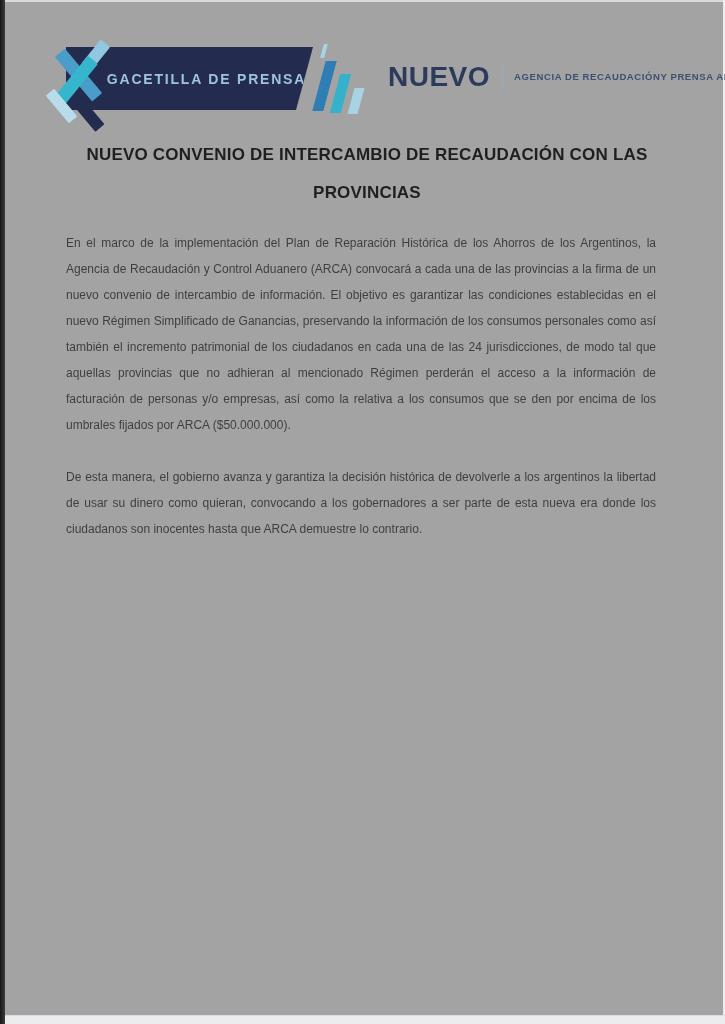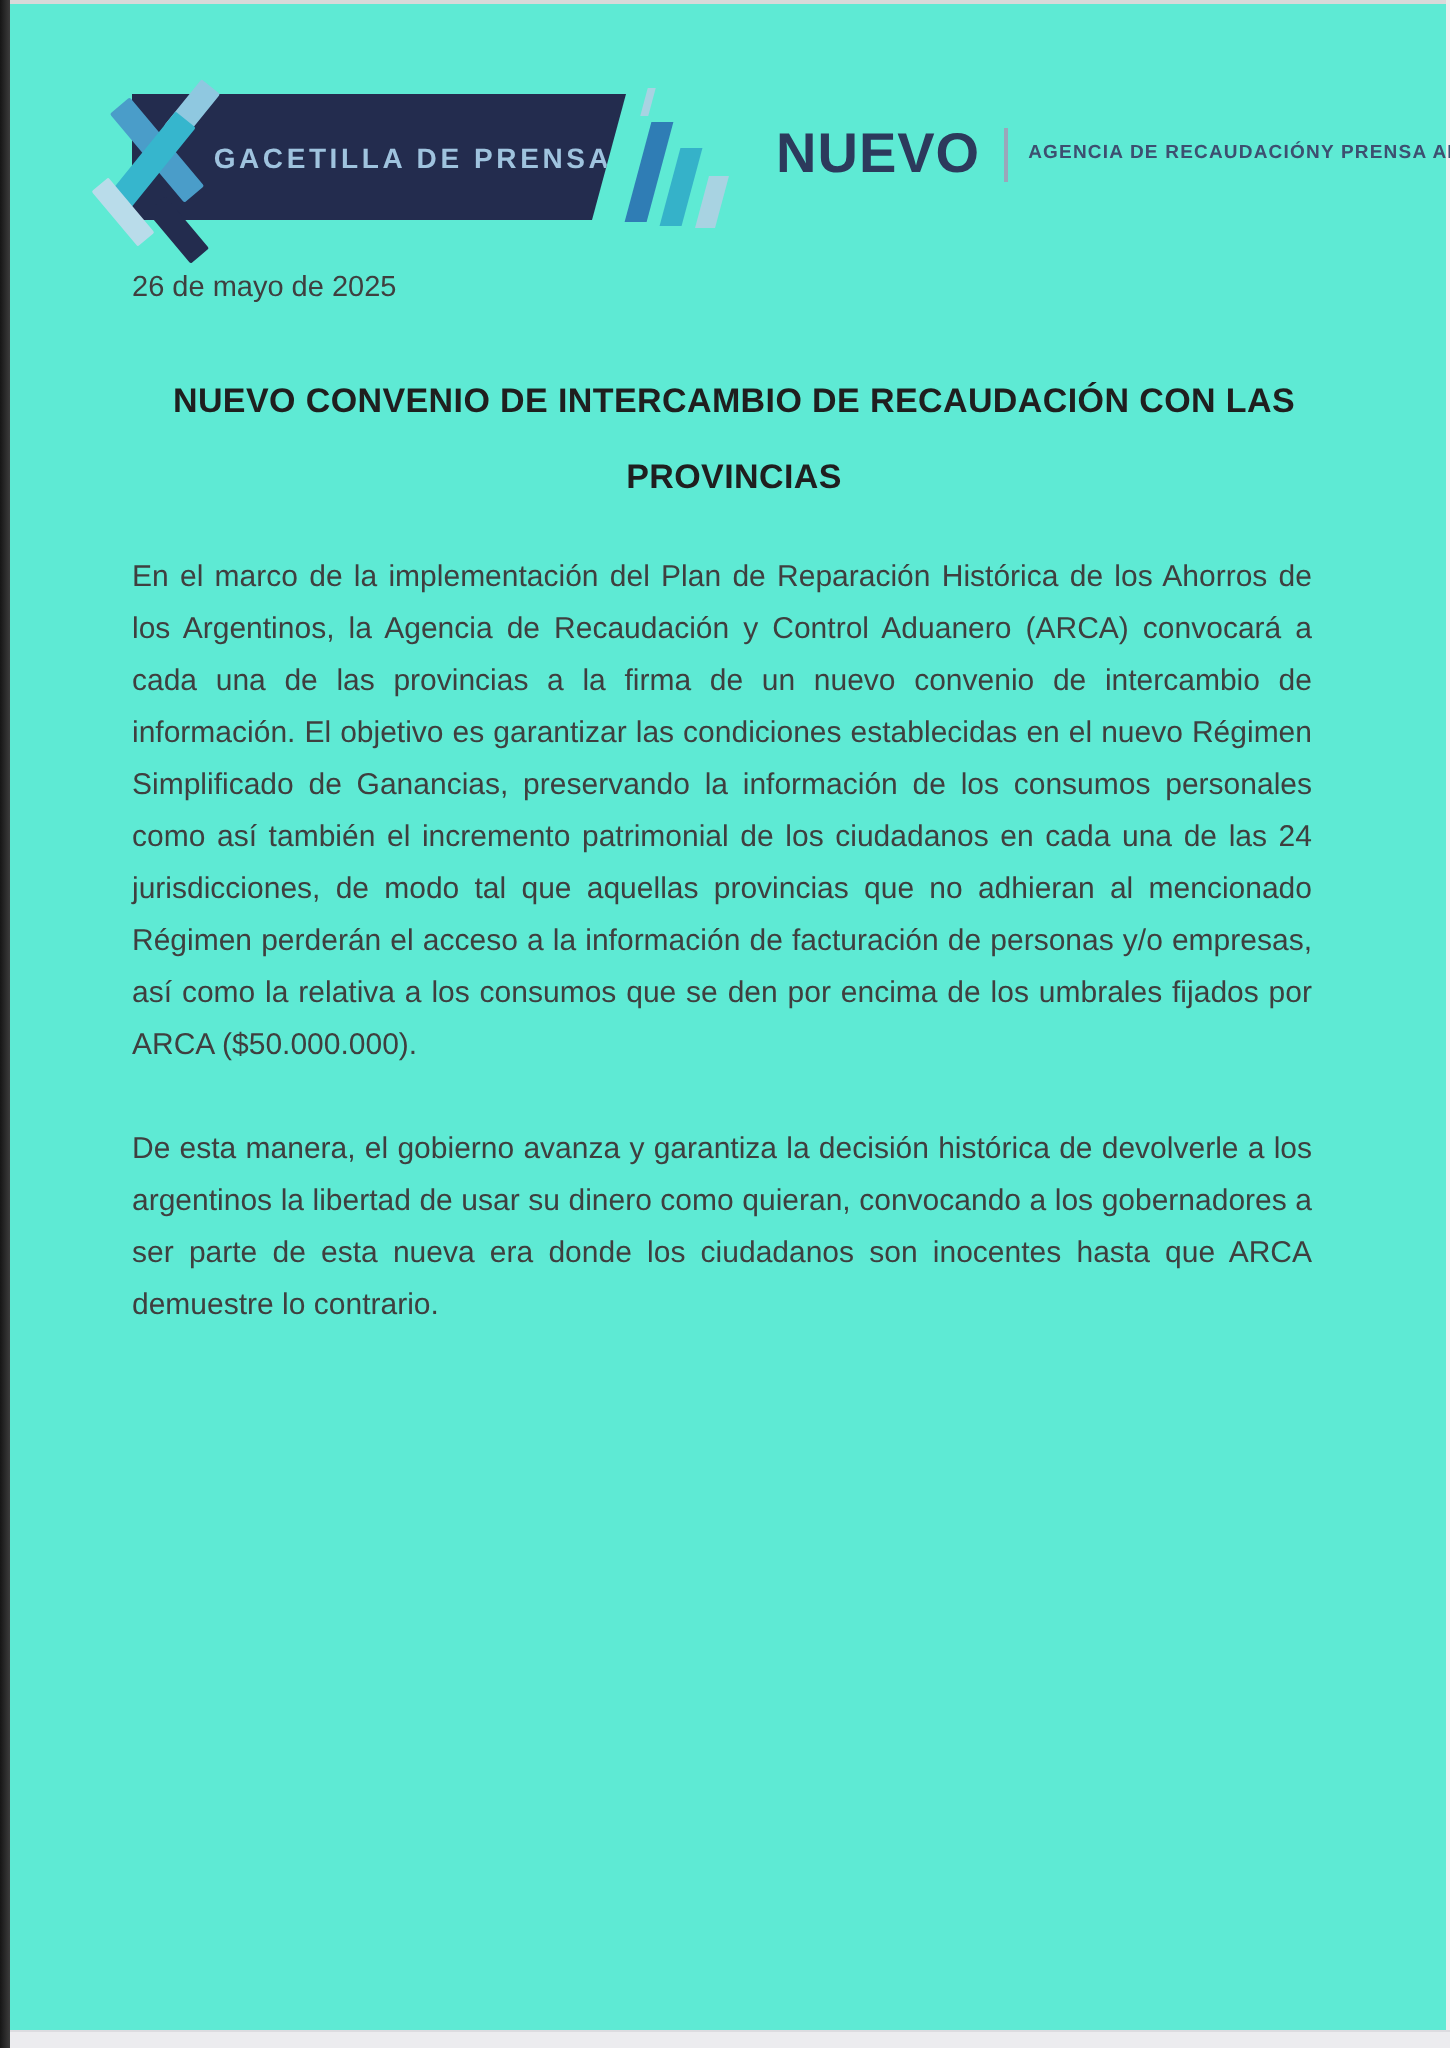--- a/index.html
+++ b/index.html
@@ -1,17 +1,17 @@
 <!DOCTYPE html>
 <html style="--banner-navy: #232c4e; --banner-label: #9fc3de; --stripe-blue: #4a9dc9; --stripe-teal: #36b6cd; --stripe-light: #b9dcea; --stripe-light2: #8fc8e0; --bar-blue: #2f7db5; --bar-teal: #35b2c9; --bar-light: #a8d3e2; --logo-navy: #2c3a5c; --tagline-navy: #3d4f70; --title-text: #1f1f1f; --body-text: #3f3f3f;"><head>
 <meta charset="utf-8">
 <style>
   html,body{margin:0;padding:0;background:#fff;}
   .page{
-    position:relative;width:725px;height:1024px;background:#5eead4;
+    position:relative;width:725px;height:1024px;background:#a3a3a3;
     font-family:"Liberation Sans", sans-serif;overflow:hidden;
   }
   
   .edge-top{position:absolute;top:0;left:0;right:0;height:2px;background:#d9d9d9;}
   .edge-left{position:absolute;top:0;left:0;bottom:0;width:5px;
     background:linear-gradient(to right,#161616,#3c3c3c);}
   .edge-right{position:absolute;top:0;right:0;bottom:0;width:2px;background:#eeeeee;}
   .edge-bottom{position:absolute;left:0;right:0;bottom:0;height:8px;
     background:#ececef;border-top:1px solid #dcdce0;}
 
@@ -58,21 +58,21 @@
     color:var(--tagline-navy,#3d4f70);line-height:1.18;white-space:nowrap;}
 
   
   .content{position:absolute;left:66px;top:136px;width:602px;}
   .date{font-size:14.5px;color:var(--body-text,#3f3f3f);margin:0 0 30px 0;}
   .title{
     font-size:17px;font-weight:700;color:var(--title-text,#1f1f1f);
     text-align:center;line-height:38px;letter-spacing:0.2px;margin:0 0 18px 0;
   }
   .body-p{
-    font-size:15px;color:var(--body-text,#3f3f3f);text-align:justify;
+    font-size:12px;color:var(--body-text,#3f3f3f);text-align:justify;
     line-height:26px;margin:0 12px 26px 0;
   }
 </style>
 </head>
 <body>
 
 <div class="page">
   <div class="edge-top"></div>
   <div class="edge-right"></div>
   <div class="edge-bottom"></div>
@@ -102,18 +102,17 @@
       <span class="wordmark">NUEVO</span>
       <span class="logo-divider"></span>
       <span class="tagline">
         <span>AGENCIA DE RECAUDACIÓN</span>
         <span>Y PRENSA ADUANERO</span>
       </span>
     </div>
   </header>
 
   <main class="content">
-    <div class="date">26 de mayo de 2025</div>
     <h1 class="title">NUEVO CONVENIO DE INTERCAMBIO DE RECAUDACIÓN CON LAS PROVINCIAS</h1>
     <p class="body-p">En el marco de la implementación del Plan de Reparación Histórica de los Ahorros de los Argentinos, la Agencia de Recaudación y Control Aduanero (ARCA) convocará a cada una de las provincias a la firma de un nuevo convenio de intercambio de información. El objetivo es garantizar las condiciones establecidas en el nuevo Régimen Simplificado de Ganancias, preservando la información de los consumos personales como así también el incremento patrimonial de los ciudadanos en cada una de las 24 jurisdicciones, de modo tal que aquellas provincias que no adhieran al mencionado Régimen perderán el acceso a la información de facturación de personas y/o empresas, así como la relativa a los consumos que se den por encima de los umbrales fijados por ARCA ($50.000.000).</p>
     <p class="body-p">De esta manera, el gobierno avanza y garantiza la decisión histórica de devolverle a los argentinos la libertad de usar su dinero como quieran, convocando a los gobernadores a ser parte de esta nueva era donde los ciudadanos son inocentes hasta que ARCA demuestre lo contrario.</p>
   </main>
 </div>
 
 </body></html>

